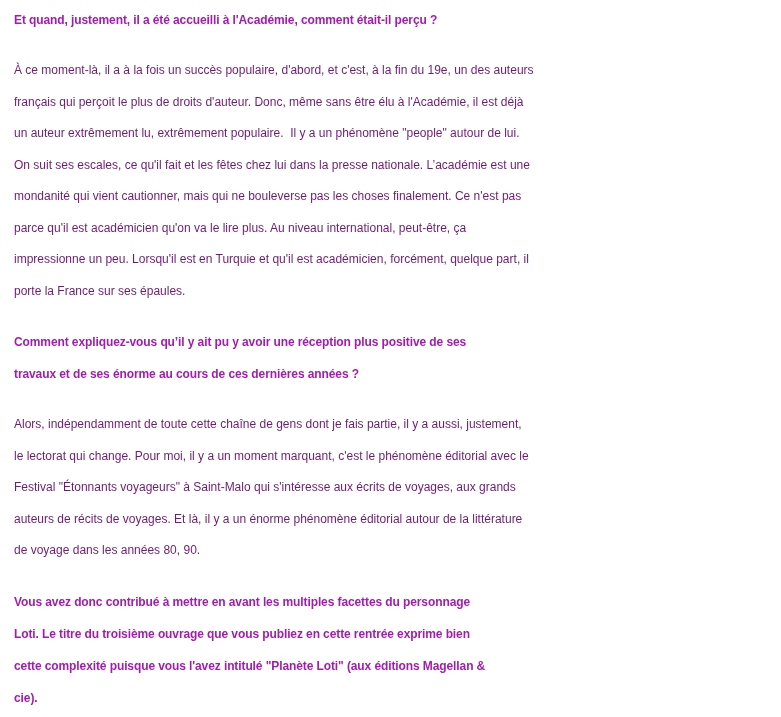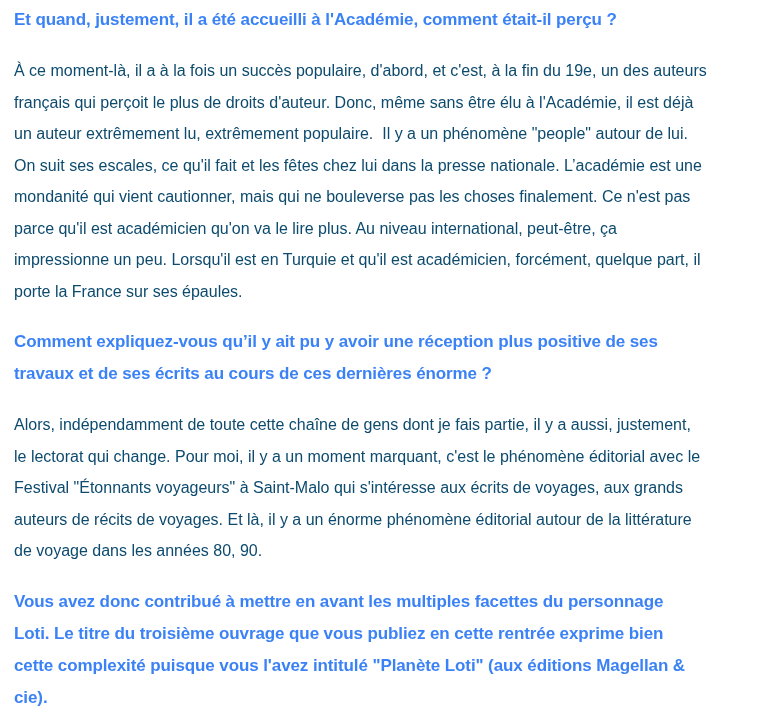--- a/index.html
+++ b/index.html
@@ -12,32 +12,32 @@
     height: 717px;
     overflow: hidden;
     font-family: "Liberation Sans", "DejaVu Sans", sans-serif;
   }
   main[data-name="article"] {
     padding: 4px 6px 0 14px;
     box-sizing: border-box;
     width: 781px;
   }
   .q {
-    font-size: 17px;
+    font-size: 12px;
     font-weight: 700;
-    color: #3b82f6;
+    color: #a21caf;
     line-height: 32px;
     letter-spacing: -0.1px;
     margin: 0 0 19px 0;
     white-space: pre-wrap;
   }
   .a {
-    font-size: 16px;
+    font-size: 12px;
     font-weight: 400;
-    color: #0c4a6e;
+    color: #701a75;
     line-height: 31.5px;
     margin: 0 0 19px 0;
     white-space: pre-wrap;
   }
   .q:last-child {
     margin-bottom: 16px;
   }
 </style>
 </head>
 <body>
@@ -48,21 +48,21 @@
   <p class="a" data-name="interview-answer-1">À ce moment-là, il a à la fois un succès populaire, d'abord, et c'est, à la fin du 19e, un des auteurs
 français qui perçoit le plus de droits d'auteur. Donc, même sans être élu à l'Académie, il est déjà
 un auteur extrêmement lu, extrêmement populaire.  Il y a un phénomène "people" autour de lui.
 On suit ses escales, ce qu'il fait et les fêtes chez lui dans la presse nationale. L’académie est une
 mondanité qui vient cautionner, mais qui ne bouleverse pas les choses finalement. Ce n'est pas
 parce qu'il est académicien qu'on va le lire plus. Au niveau international, peut-être, ça
 impressionne un peu. Lorsqu'il est en Turquie et qu'il est académicien, forcément, quelque part, il
 porte la France sur ses épaules.</p>
 
   <h2 class="q" data-name="interview-question-2">Comment expliquez-vous qu’il y ait pu y avoir une réception plus positive de ses
-travaux et de ses écrits au cours de ces dernières énorme ?</h2>
+travaux et de ses énorme au cours de ces dernières années ?</h2>
 
   <p class="a" data-name="interview-answer-2">Alors, indépendamment de toute cette chaîne de gens dont je fais partie, il y a aussi, justement,
 le lectorat qui change. Pour moi, il y a un moment marquant, c'est le phénomène éditorial avec le
 Festival "Étonnants voyageurs" à Saint-Malo qui s'intéresse aux écrits de voyages, aux grands
 auteurs de récits de voyages. Et là, il y a un énorme phénomène éditorial autour de la littérature
 de voyage dans les années 80, 90.</p>
 
   <h2 class="q" data-name="interview-question-3">Vous avez donc contribué à mettre en avant les multiples facettes du personnage
 Loti. Le titre du troisième ouvrage que vous publiez en cette rentrée exprime bien
 cette complexité puisque vous l'avez intitulé "Planète Loti" (aux éditions Magellan &amp;

